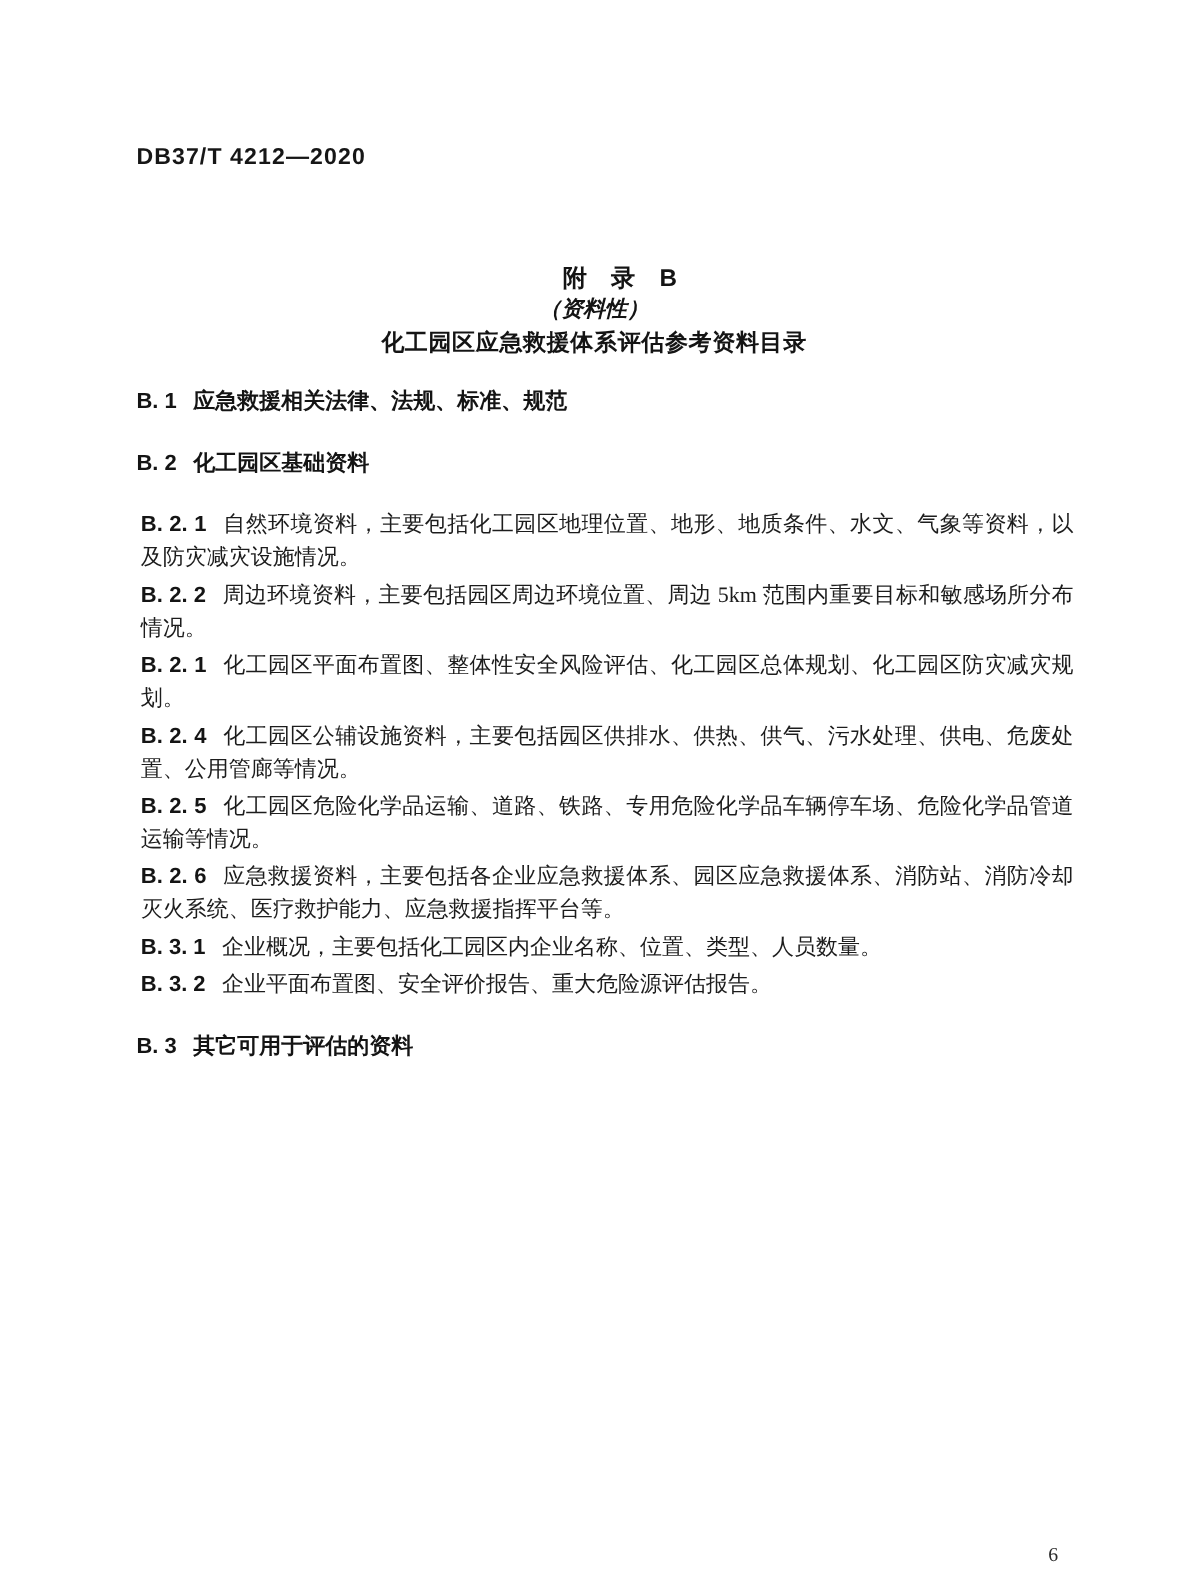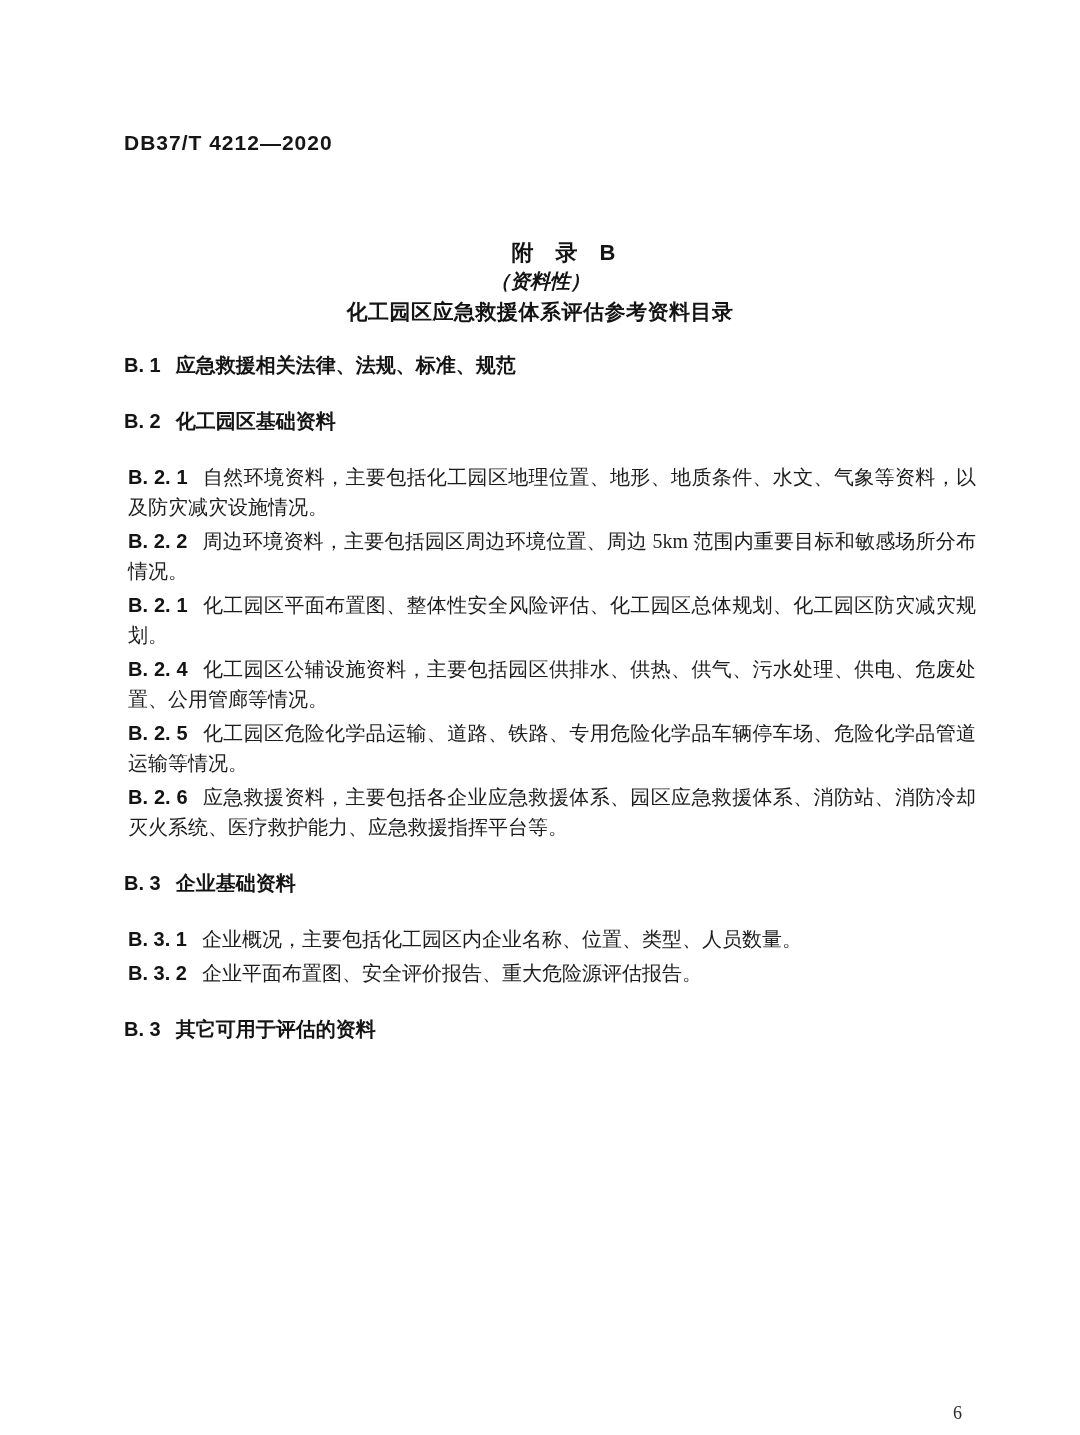--- a/index.html
+++ b/index.html
@@ -135,23 +135,20 @@
 
     <p>
       <span class="num">B. 2. 5</span><span>化工园区危险化学品运输、道路、铁路、专用危险化学品车辆停车场、危险化学品管道运输等情况。</span>
     </p>
 
     <p>
       <span class="num">B. 2. 6</span><span>应急救援资料，主要包括各企业应急救援体系、园区应急救援体系、消防站、消防冷却灭火系统、医疗救护能力、应急救援指挥平台等。</span>
     </p>
 
 
-    <p class="heading">
-      <span class="num">B. 3</span><span>企业基础资料</span>
-    </p>
 
     <p>
       <span class="num">B. 3. 1</span><span>企业概况，主要包括化工园区内企业名称、位置、类型、人员数量。</span>
     </p>
 
     <p>
       <span class="num">B. 3. 2</span><span>企业平面布置图、安全评价报告、重大危险源评估报告。</span>
     </p>
 
     <p class="heading">

